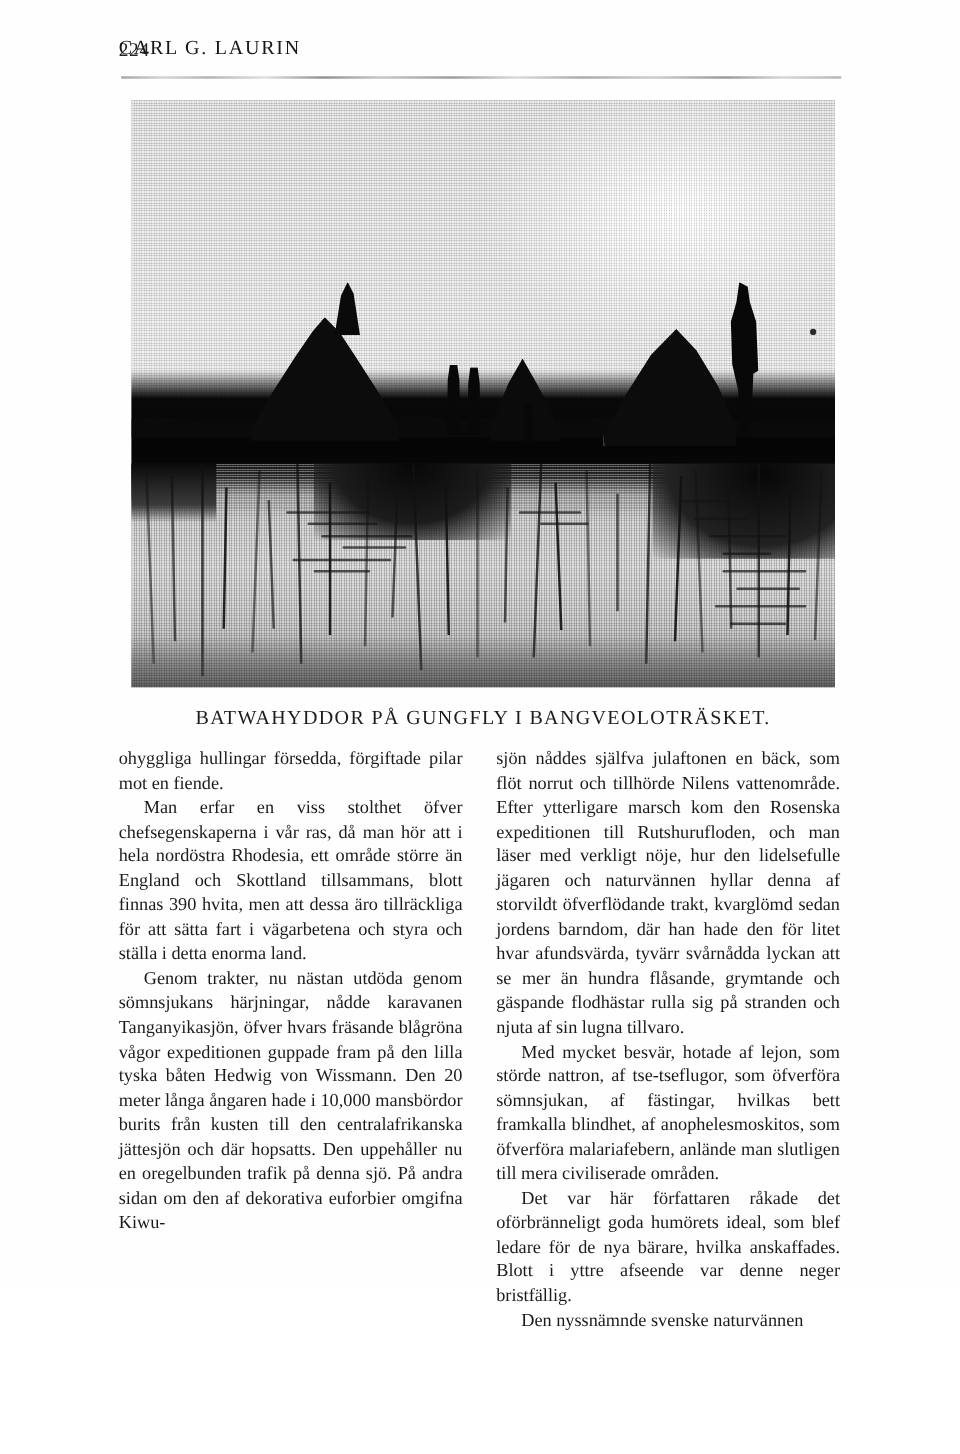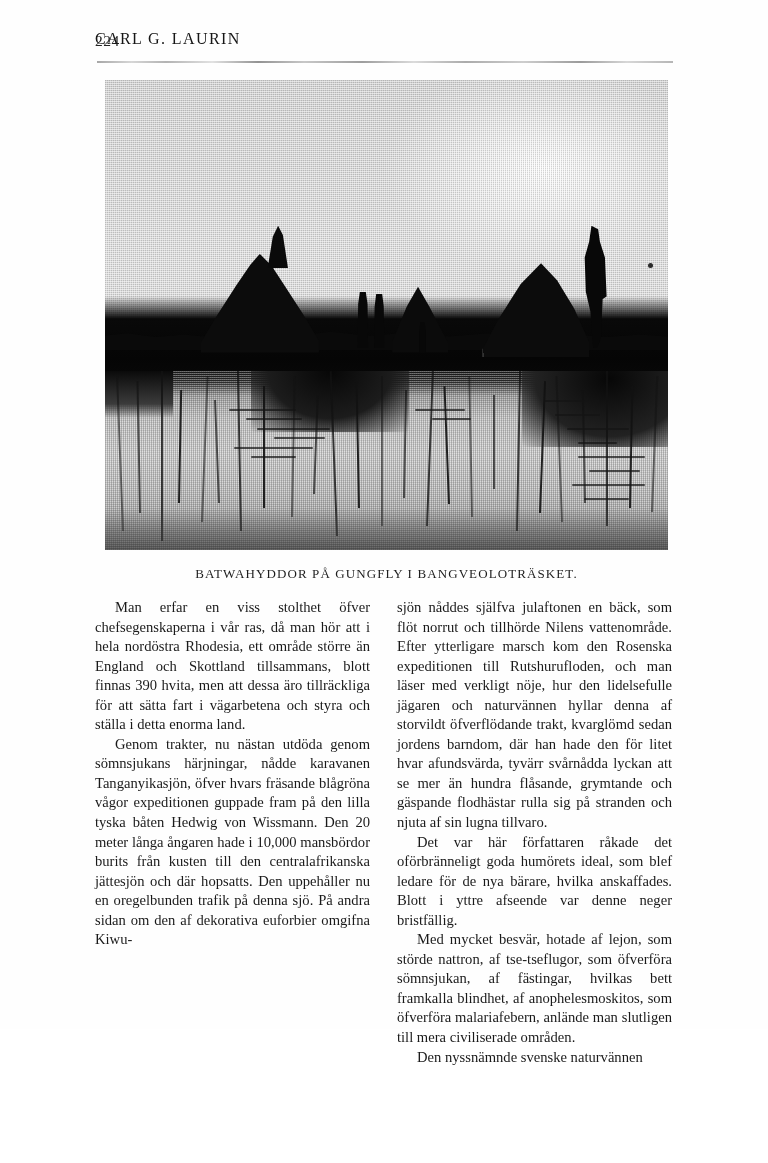--- a/index.html
+++ b/index.html
@@ -242,21 +242,21 @@
     border-radius: 50%;
   }
 
   
   .caption {
     position: absolute;
     left: 105px;
     top: 566px;
     width: 563px;
     text-align: center;
-    font-size: 13px;
+    font-size: 16px;
     letter-spacing: 1.1px;
     color: #1d1d1d;
   }
 
   
   .columns {
     position: absolute;
     left: 95px;
     top: 598px;
     width: 578px;
@@ -358,24 +358,25 @@
 
       <div class="bottom-shadow"></div>
       <div class="speck" style="left:96.5%; top:39%;"></div>
     </div>
   </div>
 
   <div class="caption">BATWAHYDDOR PÅ GUNGFLY I BANGVEOLOTRÄSKET.</div>
 
   <div class="columns">
     <div class="col" id="col-left">
+        <p class="noindent">ohyggliga hullingar försedda, förgiftade pilar mot en fiende.</p>
         <p>Man erfar en viss stolthet öfver chefsegenskaperna i vår ras, då man hör att i hela nordöstra Rhodesia, ett område större än England och Skottland tillsammans, blott finnas 390 hvita, men att dessa äro tillräckliga för att sätta fart i vägarbetena och styra och ställa i detta enorma land.</p>
         <p>Genom trakter, nu nästan utdöda genom sömnsjukans härjningar, nådde karavanen Tanganyikasjön, öfver hvars fräsande blågröna vågor expeditionen guppade fram på den lilla tyska båten Hedwig von Wissmann. Den 20 meter långa ångaren hade i 10,000 mansbördor burits från kusten till den centralafrikanska jättesjön och där hopsatts. Den uppehåller nu en oregelbunden trafik på denna sjö. På andra sidan om den af dekorativa euforbier omgifna Kiwu-</p>
       </div>
     <div class="col" id="col-right">
         <p class="noindent">sjön nåddes själfva julaftonen en bäck, som flöt norrut och tillhörde Nilens vattenområde. Efter ytterligare marsch kom den Rosenska expeditionen till Rutshurufloden, och man läser med verkligt nöje, hur den lidelsefulle jägaren och naturvännen hyllar denna af storvildt öfverflödande trakt, kvarglömd sedan jordens barndom, där han hade den för litet hvar afundsvärda, tyvärr svårnådda lyckan att se mer än hundra flåsande, grymtande och gäspande flodhästar rulla sig på stranden och njuta af sin lugna tillvaro.</p>
+        <p>Med mycket besvär, hotade af lejon, som störde nattron, af tse-tseflugor, som öfverföra sömnsjukan, af fästingar, hvilkas bett framkalla blindhet, af anophelesmoskitos, som öfverföra malariafebern, anlände man slutligen till mera civiliserade områden.</p>
         <p>Det var här författaren råkade det oförbränneligt goda humörets ideal, som blef ledare för de nya bärare, hvilka anskaffades. Blott i yttre afseende var denne neger bristfällig.</p>
-        <p>Med mycket besvär, hotade af lejon, som störde nattron, af tse-tseflugor, som öfverföra sömnsjukan, af fästingar, hvilkas bett framkalla blindhet, af anophelesmoskitos, som öfverföra malariafebern, anlände man slutligen till mera civiliserade områden.</p>
         <p>Den nyssnämnde svenske naturvännen</p>
       </div>
   </div>
 
 </div>
 
 </body></html>

